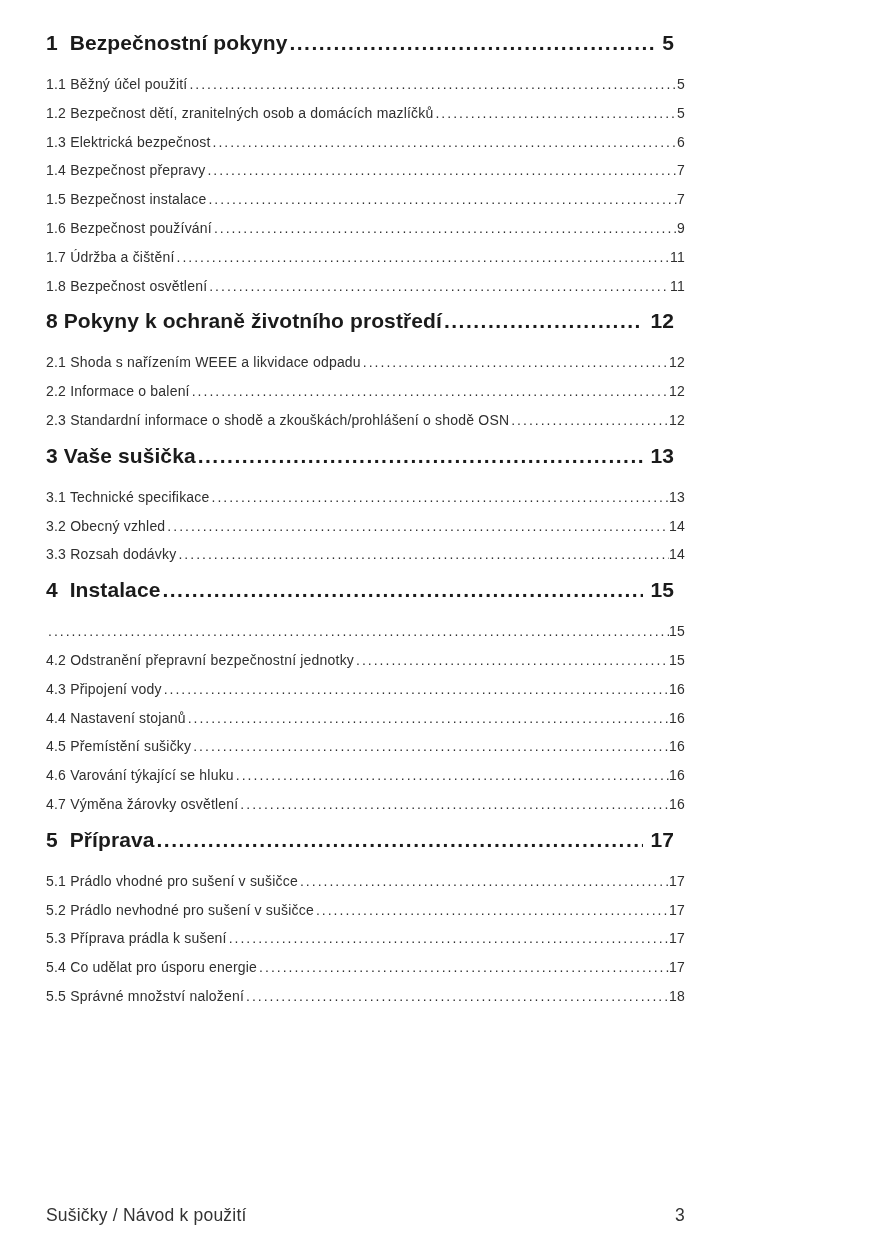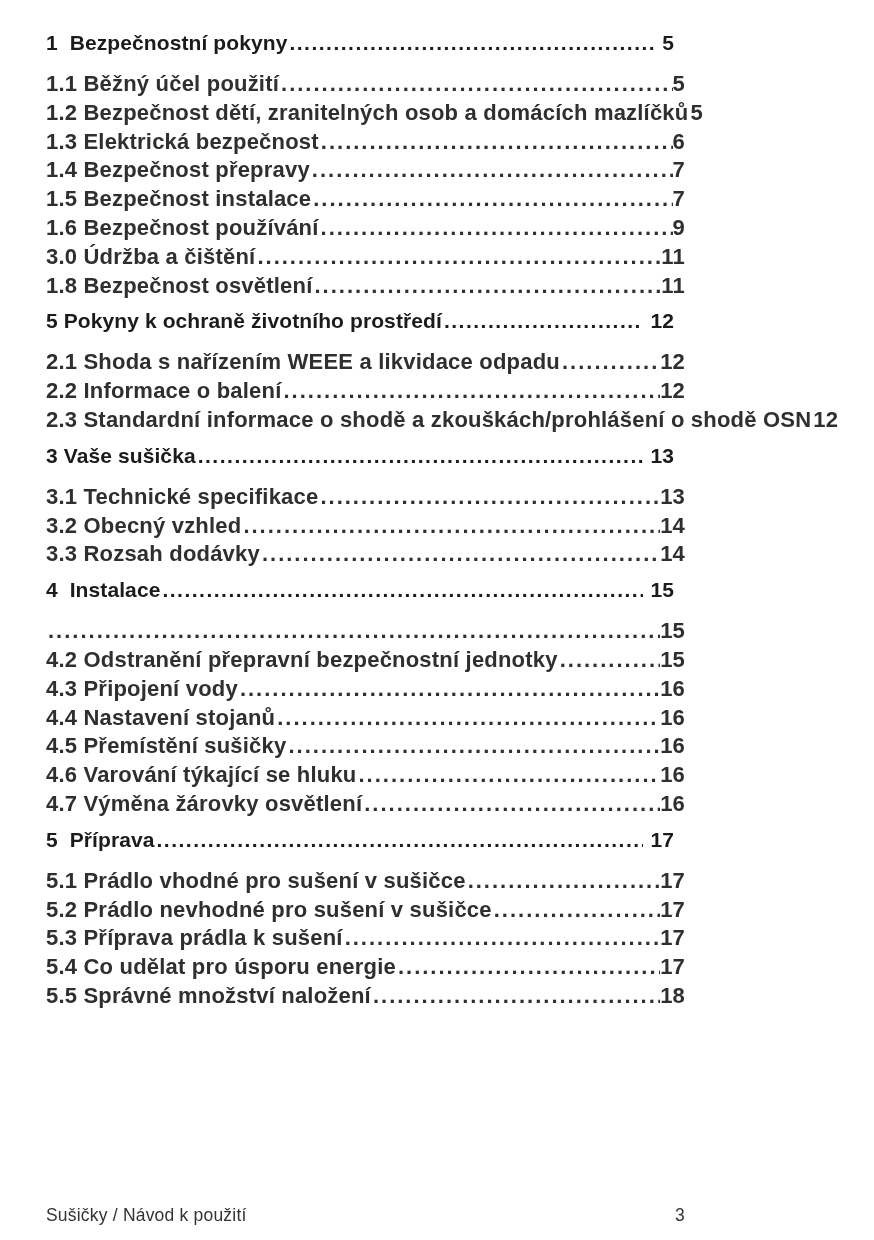--- a/index.html
+++ b/index.html
@@ -30,22 +30,22 @@
   }
   .toc-row.heading {
     font-size: 21px;
     font-weight: 700;
     line-height: 30px;
     letter-spacing: 0.1px;
     color: #1b1b1b;
     margin: 6px 0 12px 0;
   }
   .toc-row.entry {
-    font-size: 22px;
-    font-weight: 700;
+    font-size: 14px;
+    font-weight: 400;
     line-height: 28.8px;
     letter-spacing: 0.2px;
     color: #2f2f2f;
     text-align: right;
   }
   .label {
     white-space: pre;
     flex-shrink: 0;
   }
   .leader {
@@ -119,31 +119,31 @@
         <span class="label">1.5 Bezpečnost instalace</span>
         <span class="leader"></span>
         <span class="pagenum">7</span>
       </div>
       <div class="toc-row entry">
         <span class="label">1.6 Bezpečnost používání</span>
         <span class="leader"></span>
         <span class="pagenum">9</span>
       </div>
       <div class="toc-row entry">
-        <span class="label">3.0 Údržba a čištění</span>
+        <span class="label">1.7 Údržba a čištění</span>
         <span class="leader"></span>
         <span class="pagenum">11</span>
       </div>
       <div class="toc-row entry">
         <span class="label">1.8 Bezpečnost osvětlení</span>
         <span class="leader"></span>
         <span class="pagenum">11</span>
       </div>
       <div class="toc-row heading">
-        <span class="label">5 Pokyny k ochraně životního prostředí</span>
+        <span class="label">8 Pokyny k ochraně životního prostředí</span>
         <span class="leader"></span>
         <span class="pagenum">12</span>
       </div>
       <div class="toc-row entry">
         <span class="label">2.1 Shoda s nařízením WEEE a likvidace odpadu</span>
         <span class="leader"></span>
         <span class="pagenum">12</span>
       </div>
       <div class="toc-row entry">
         <span class="label">2.2 Informace o balení</span>

